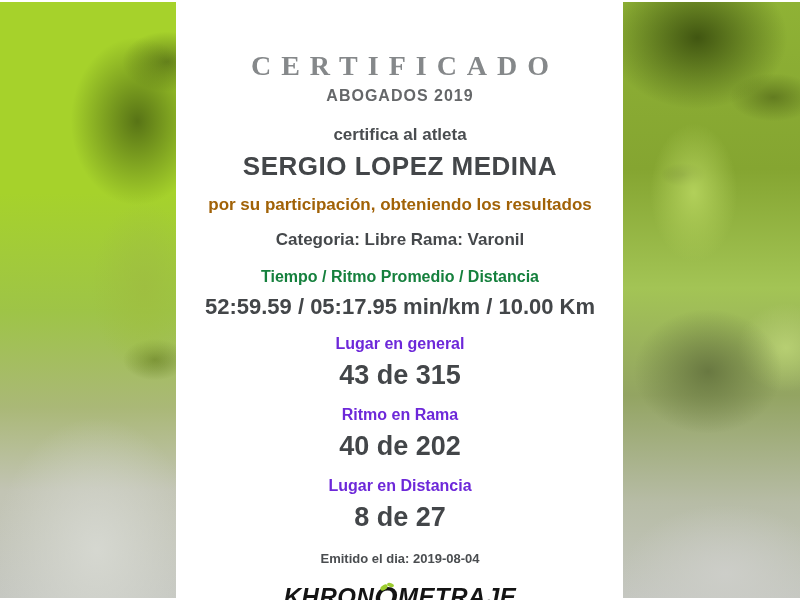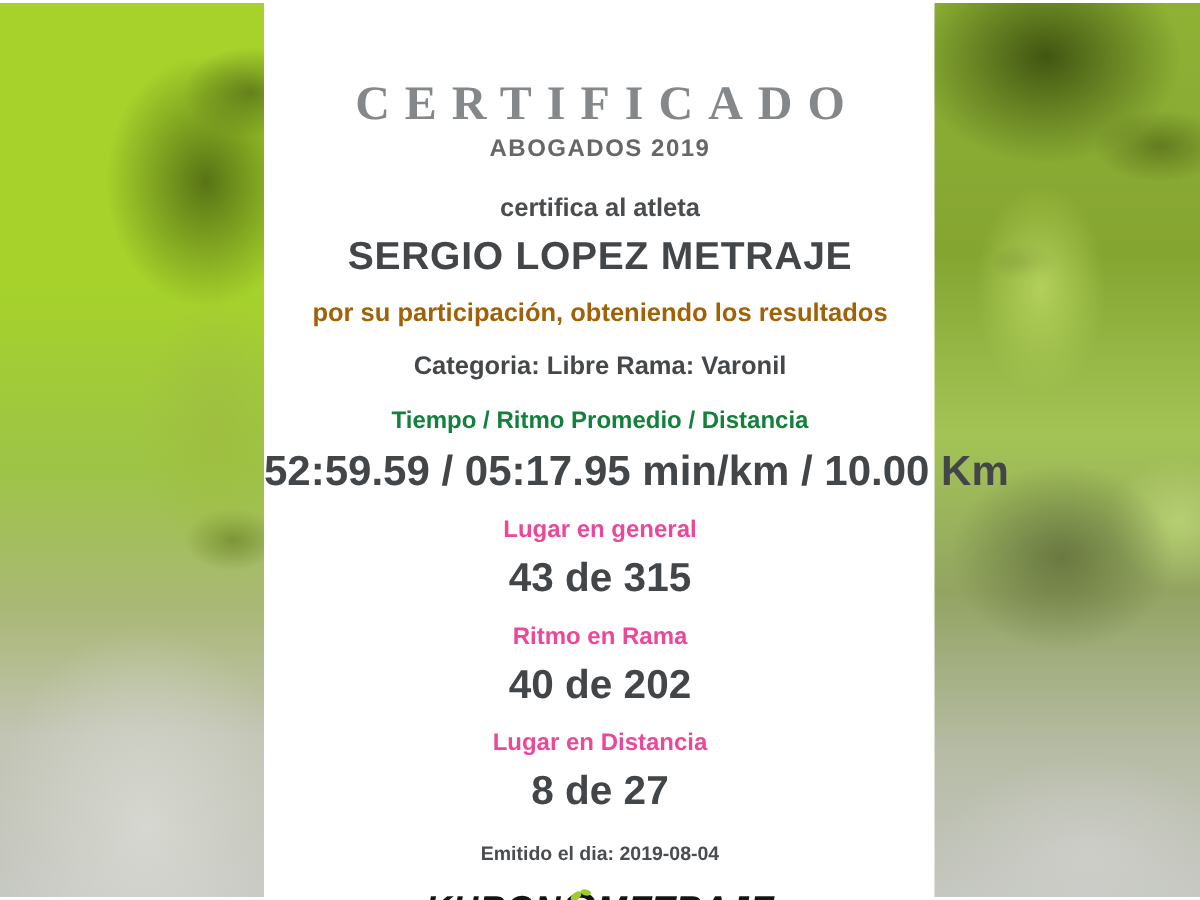--- a/index.html
+++ b/index.html
@@ -37,38 +37,38 @@
   }
 
   
   .cert{
     position:absolute;left:176px;top:0;width:448px;height:600px;
     text-align:center;color:#45484b;
   }
   .title{
     margin-top:52px;
     font-family:"Liberation Serif", serif;
-    font-weight:700;font-size:32px;line-height:1;
+    font-weight:700;font-size:28px;line-height:1;
     letter-spacing:10px;padding-left:10px;
     color:#85888a;
   }
   .event{
     margin-top:7px;font-size:16px;font-weight:700;
     letter-spacing:1px;color:#656769;
   }
   .intro{margin-top:20px;font-size:17px;font-weight:700;color:#4a4d50;}
   .athlete{margin-top:6px;font-size:26px;font-weight:700;letter-spacing:.5px;color:#434649;}
   .participation{margin-top:13px;font-size:17px;font-weight:700;color:#a16207;}
   .category{margin-top:15px;font-size:17px;font-weight:700;color:#45484b;}
   .stats-header{margin-top:18px;font-size:16px;font-weight:700;color:#15803d;}
   .stats-values{
-    margin-top:8px;font-size:28px;font-weight:700;color:#434649;
+    margin-top:8px;font-size:22px;font-weight:700;color:#434649;
     white-space:nowrap;position:relative;z-index:3;
   }
-  .place-label{margin-top:15px;font-size:16px;font-weight:700;color:#ec4899;}
+  .place-label{margin-top:15px;font-size:16px;font-weight:700;color:#6d28d9;}
   .place-value{margin-top:7px;font-size:27px;font-weight:700;color:#434649;}
   .issued{margin-top:18px;font-size:13px;font-weight:700;color:#4a4d50;}
 
   
   .logo{
     margin-top:19px;display:inline-block;position:relative;
     font-style:italic;font-weight:700;color:#141414;
     font-size:24px;letter-spacing:.5px;line-height:1;
     white-space:nowrap;
   }
@@ -94,21 +94,21 @@
   <div class="photo photo-right"></div>
 
   <div class="cert">
 
     <div class="title">CERTIFICADO</div>
 
     <div class="event">ABOGADOS 2019</div>
 
     <div class="intro">certifica al atleta</div>
 
-    <div class="athlete">SERGIO LOPEZ METRAJE</div>
+    <div class="athlete">SERGIO LOPEZ MEDINA</div>
 
     <div class="participation">por su participación, obteniendo los resultados</div>
 
     <div class="category">Categoria: Libre Rama: Varonil</div>
 
     <div class="stats-header">Tiempo / Ritmo Promedio / Distancia</div>
 
     <div class="stats-values">52:59.59 / 05:17.95 min/km / 10.00 Km</div>
 
     <div class="place-label">Lugar en general</div>

